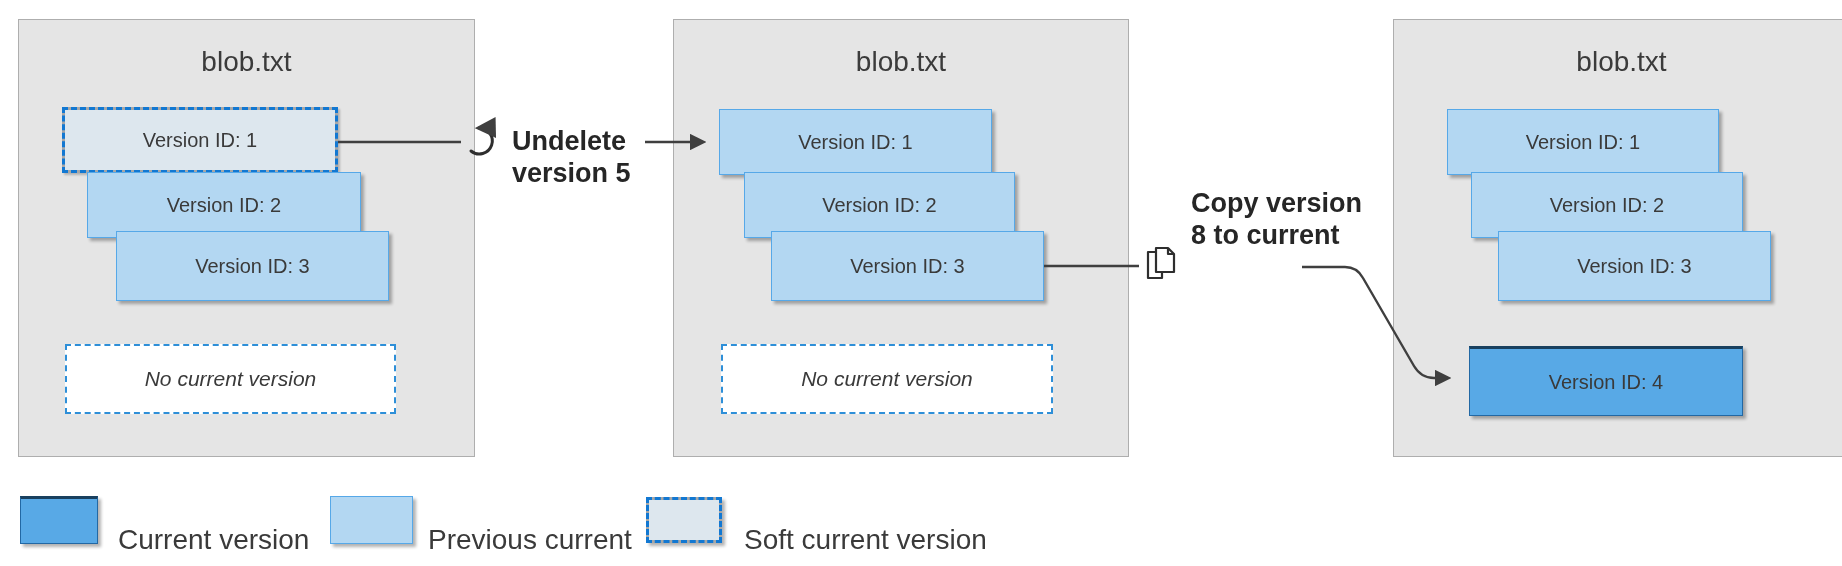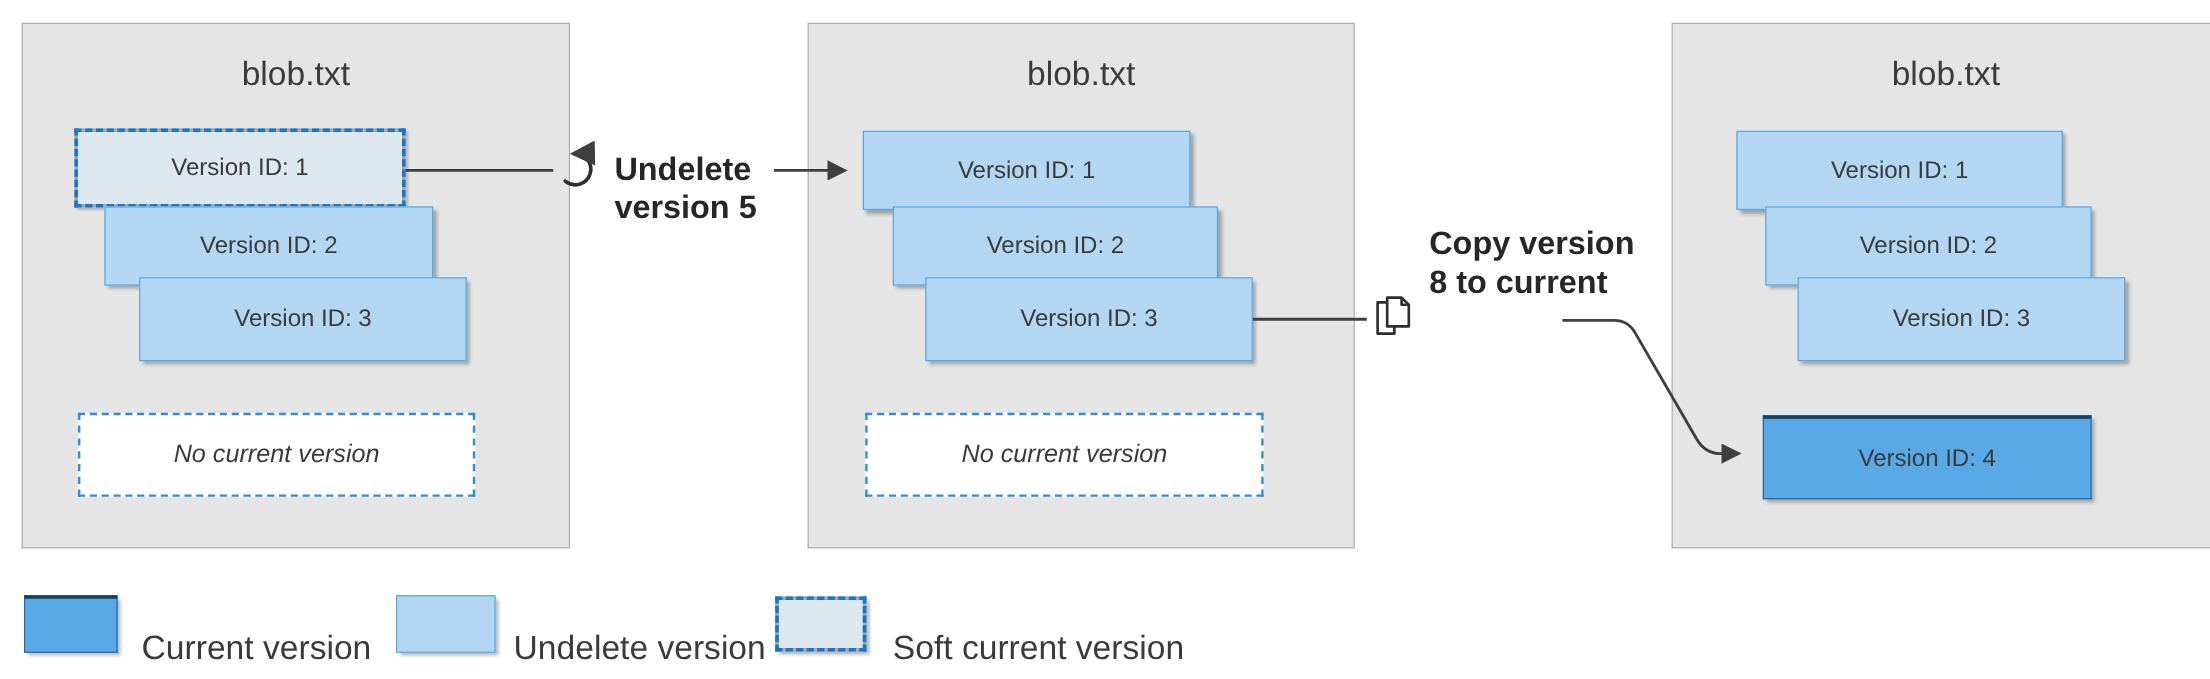--- a/index.html
+++ b/index.html
@@ -89,18 +89,18 @@
       <path d="M22 2 V8 H28" fill="none"></path>
     </g>
 
     <path d="M1302 267 H1345 Q1357 267 1363 278 L1414 366 Q1421 378 1434 378 H1448" fill="none" stroke="#3f3f3f" stroke-width="2.4" marker-end="url(#ah)"></path>
   </svg>
 
   <div class="swatch current"></div>
   <div class="legend-label" style="left:118px;">Current version</div>
 
   <div class="swatch previous"></div>
-  <div class="legend-label" style="left:428px;">Undelete version</div>
+  <div class="legend-label" style="left:428px;">Previous current</div>
 
   <div class="swatch soft"></div>
   <div class="legend-label" style="left:744px;">Soft current version</div>
 
 </div>
 
 </body></html>

